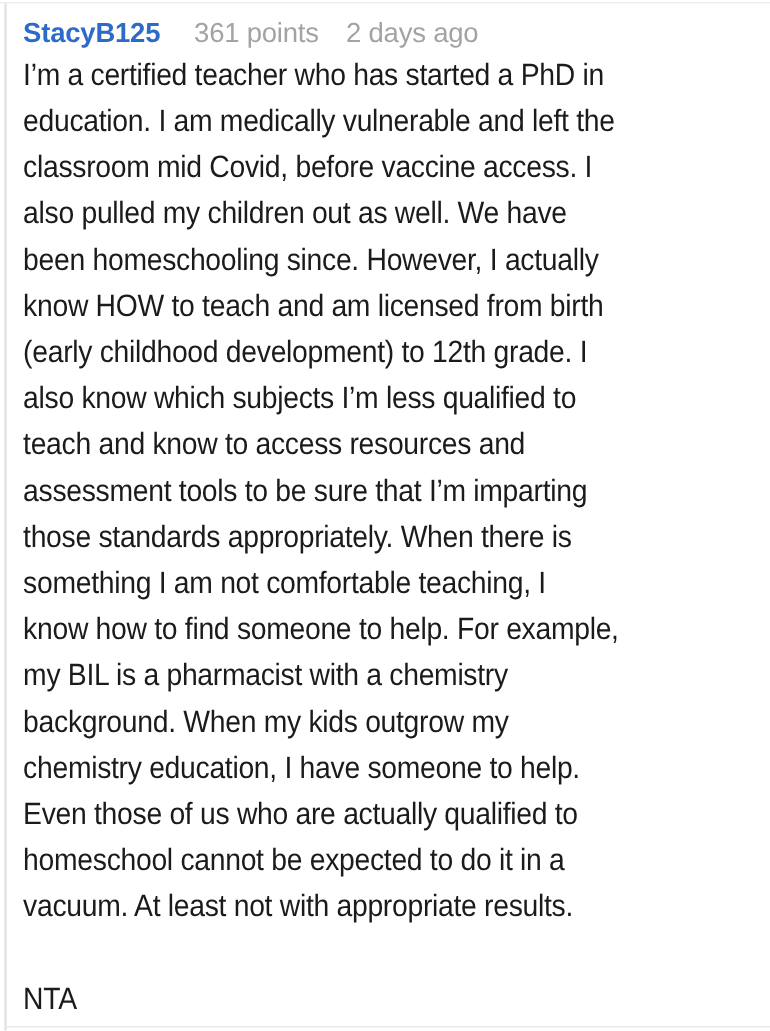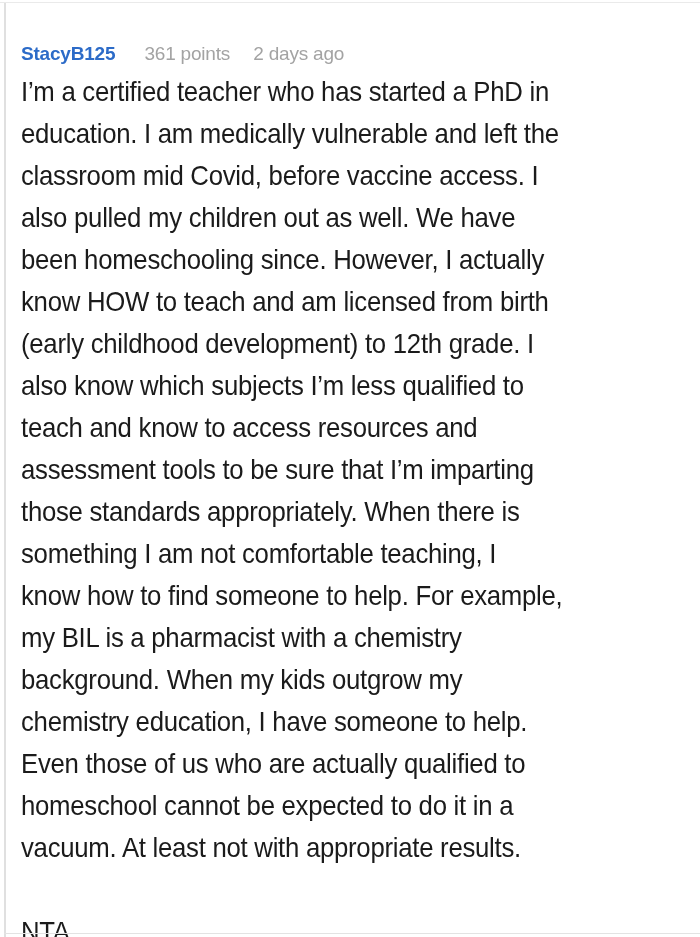--- a/index.html
+++ b/index.html
@@ -37,24 +37,23 @@
     left: 4px;
     right: 0;
     height: 1px;
     background: #e3e3e3;
   }
   .content {
     position: relative;
     padding: 17px 10px 0 21px;
   }
   .comment-header {
-    font-size: 19px;
+    font-size: 25px;
     line-height: 26px;
     letter-spacing: -0.2px;
-    margin-top: 24px;
   }
   .author {
     color: #2c6bc8;
     font-weight: bold;
     text-decoration: none;
     cursor: pointer;
   }
   .meta {
     color: #a3a3a3;
     font-weight: normal;

